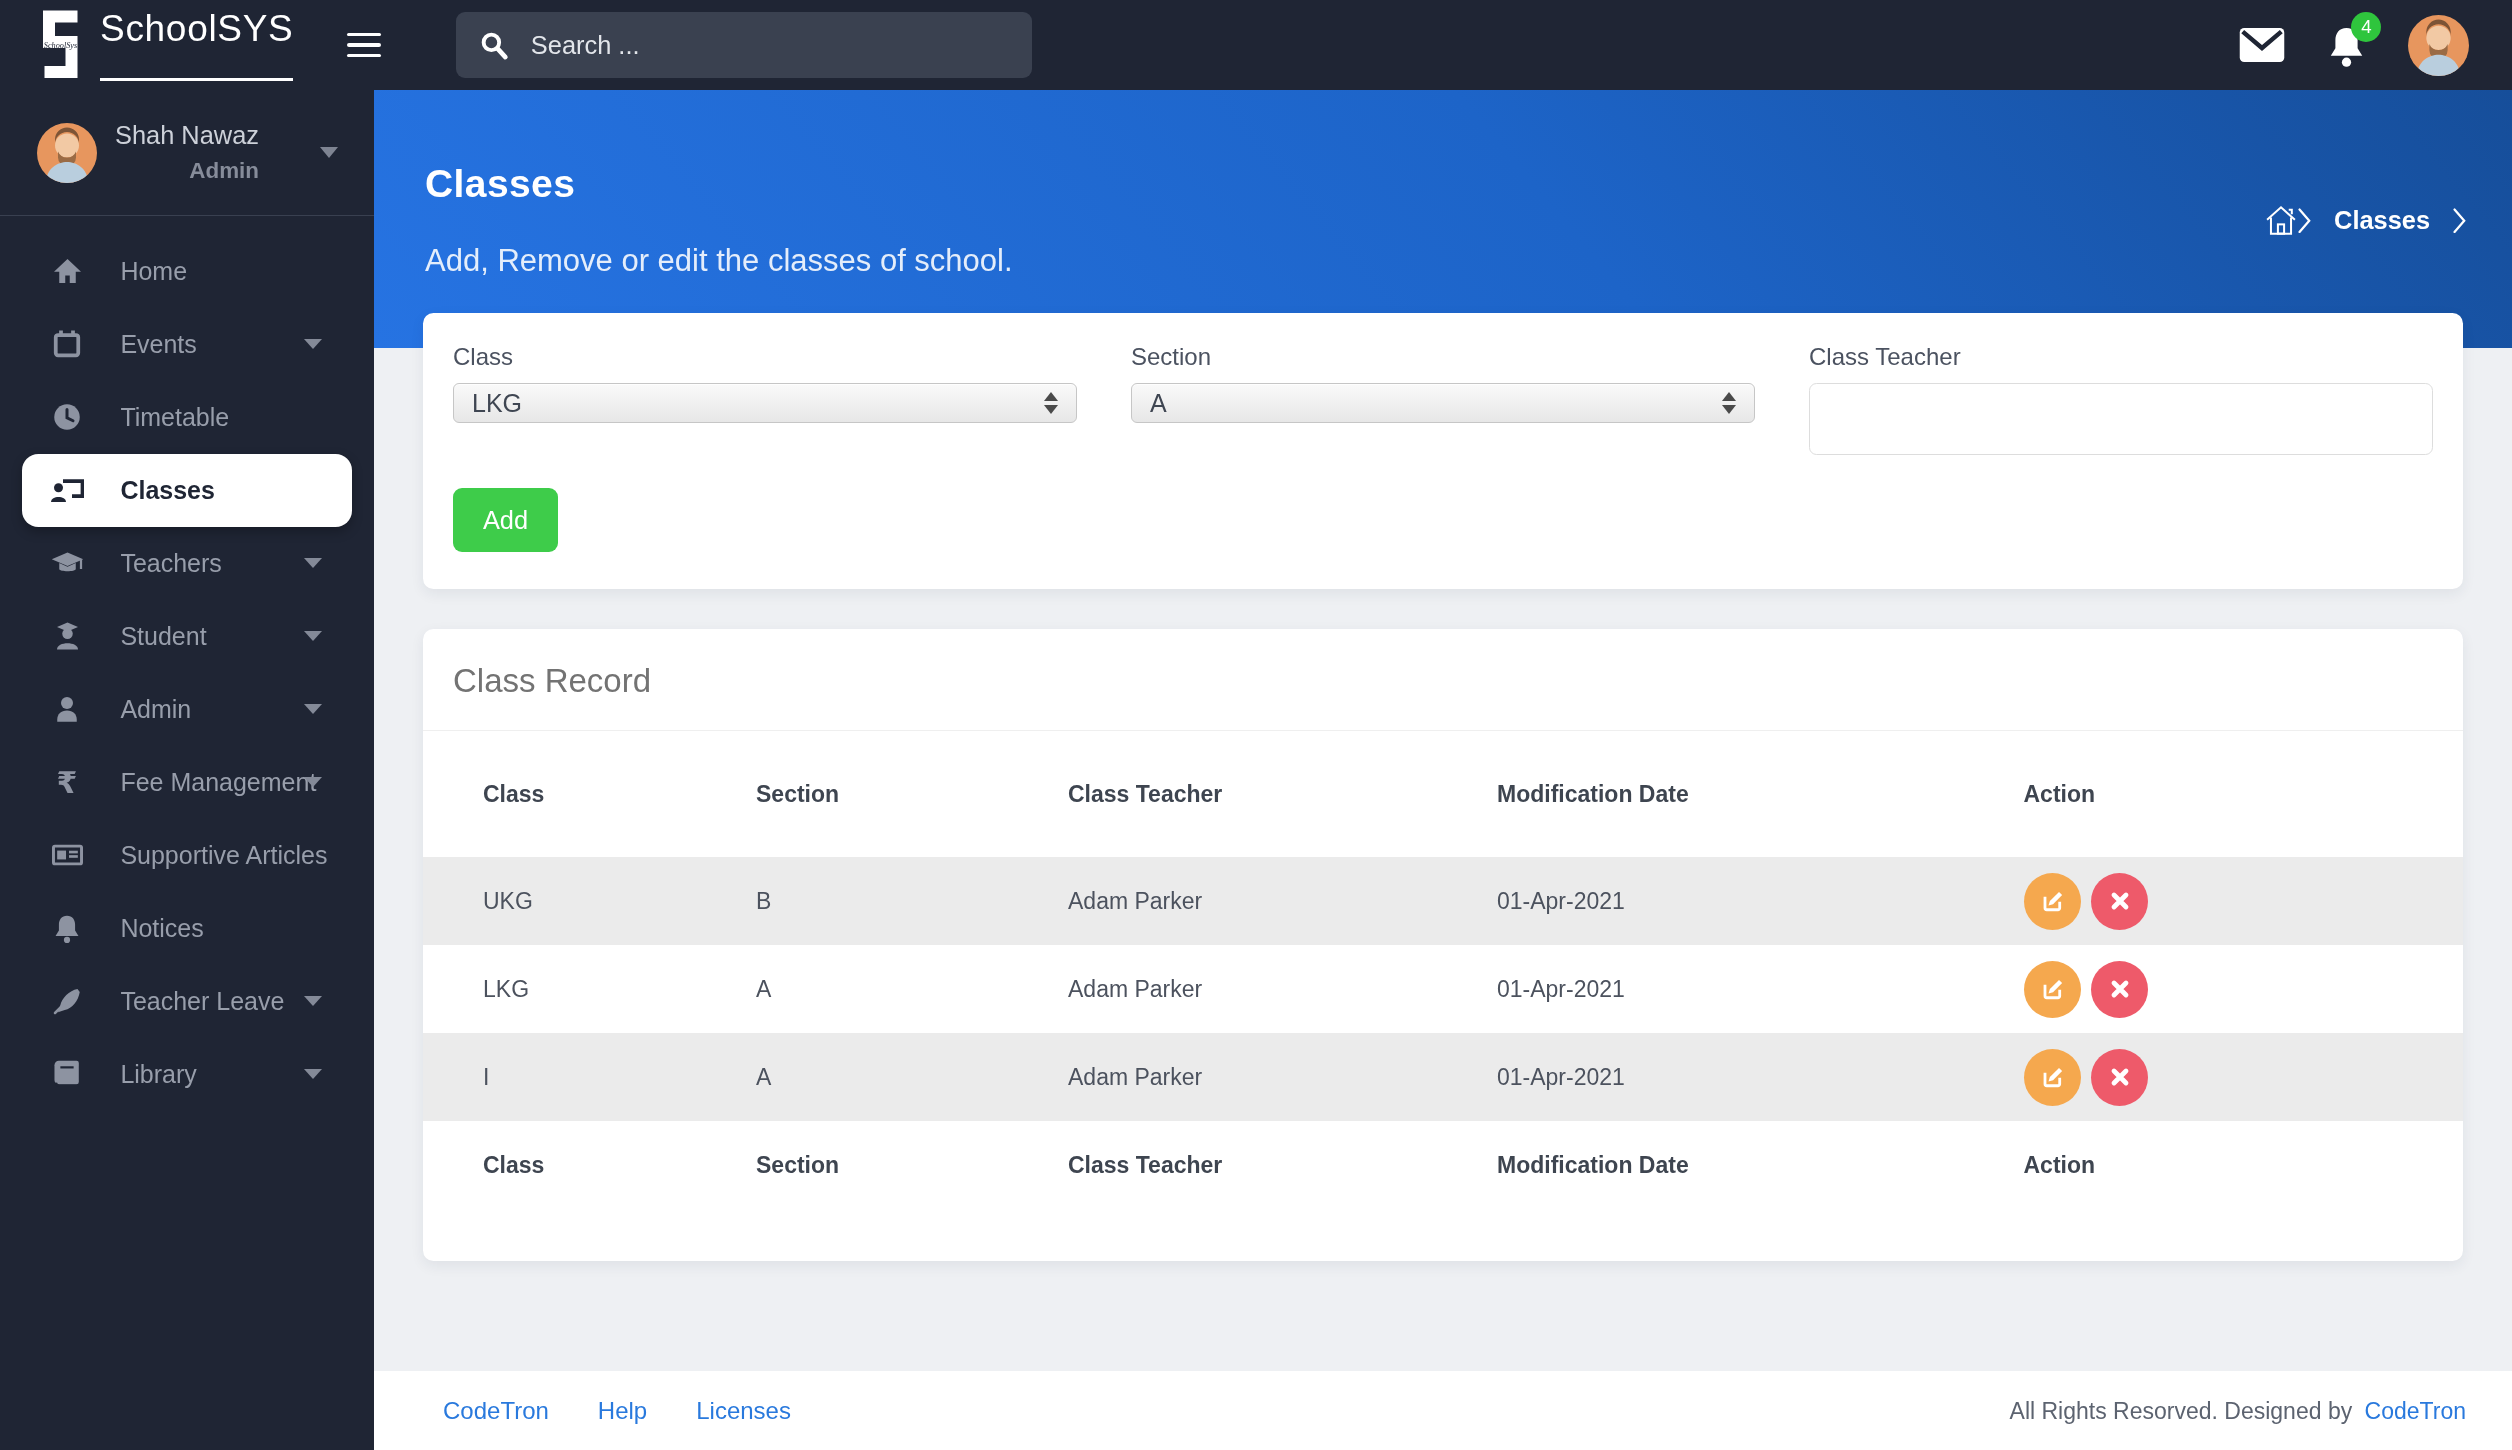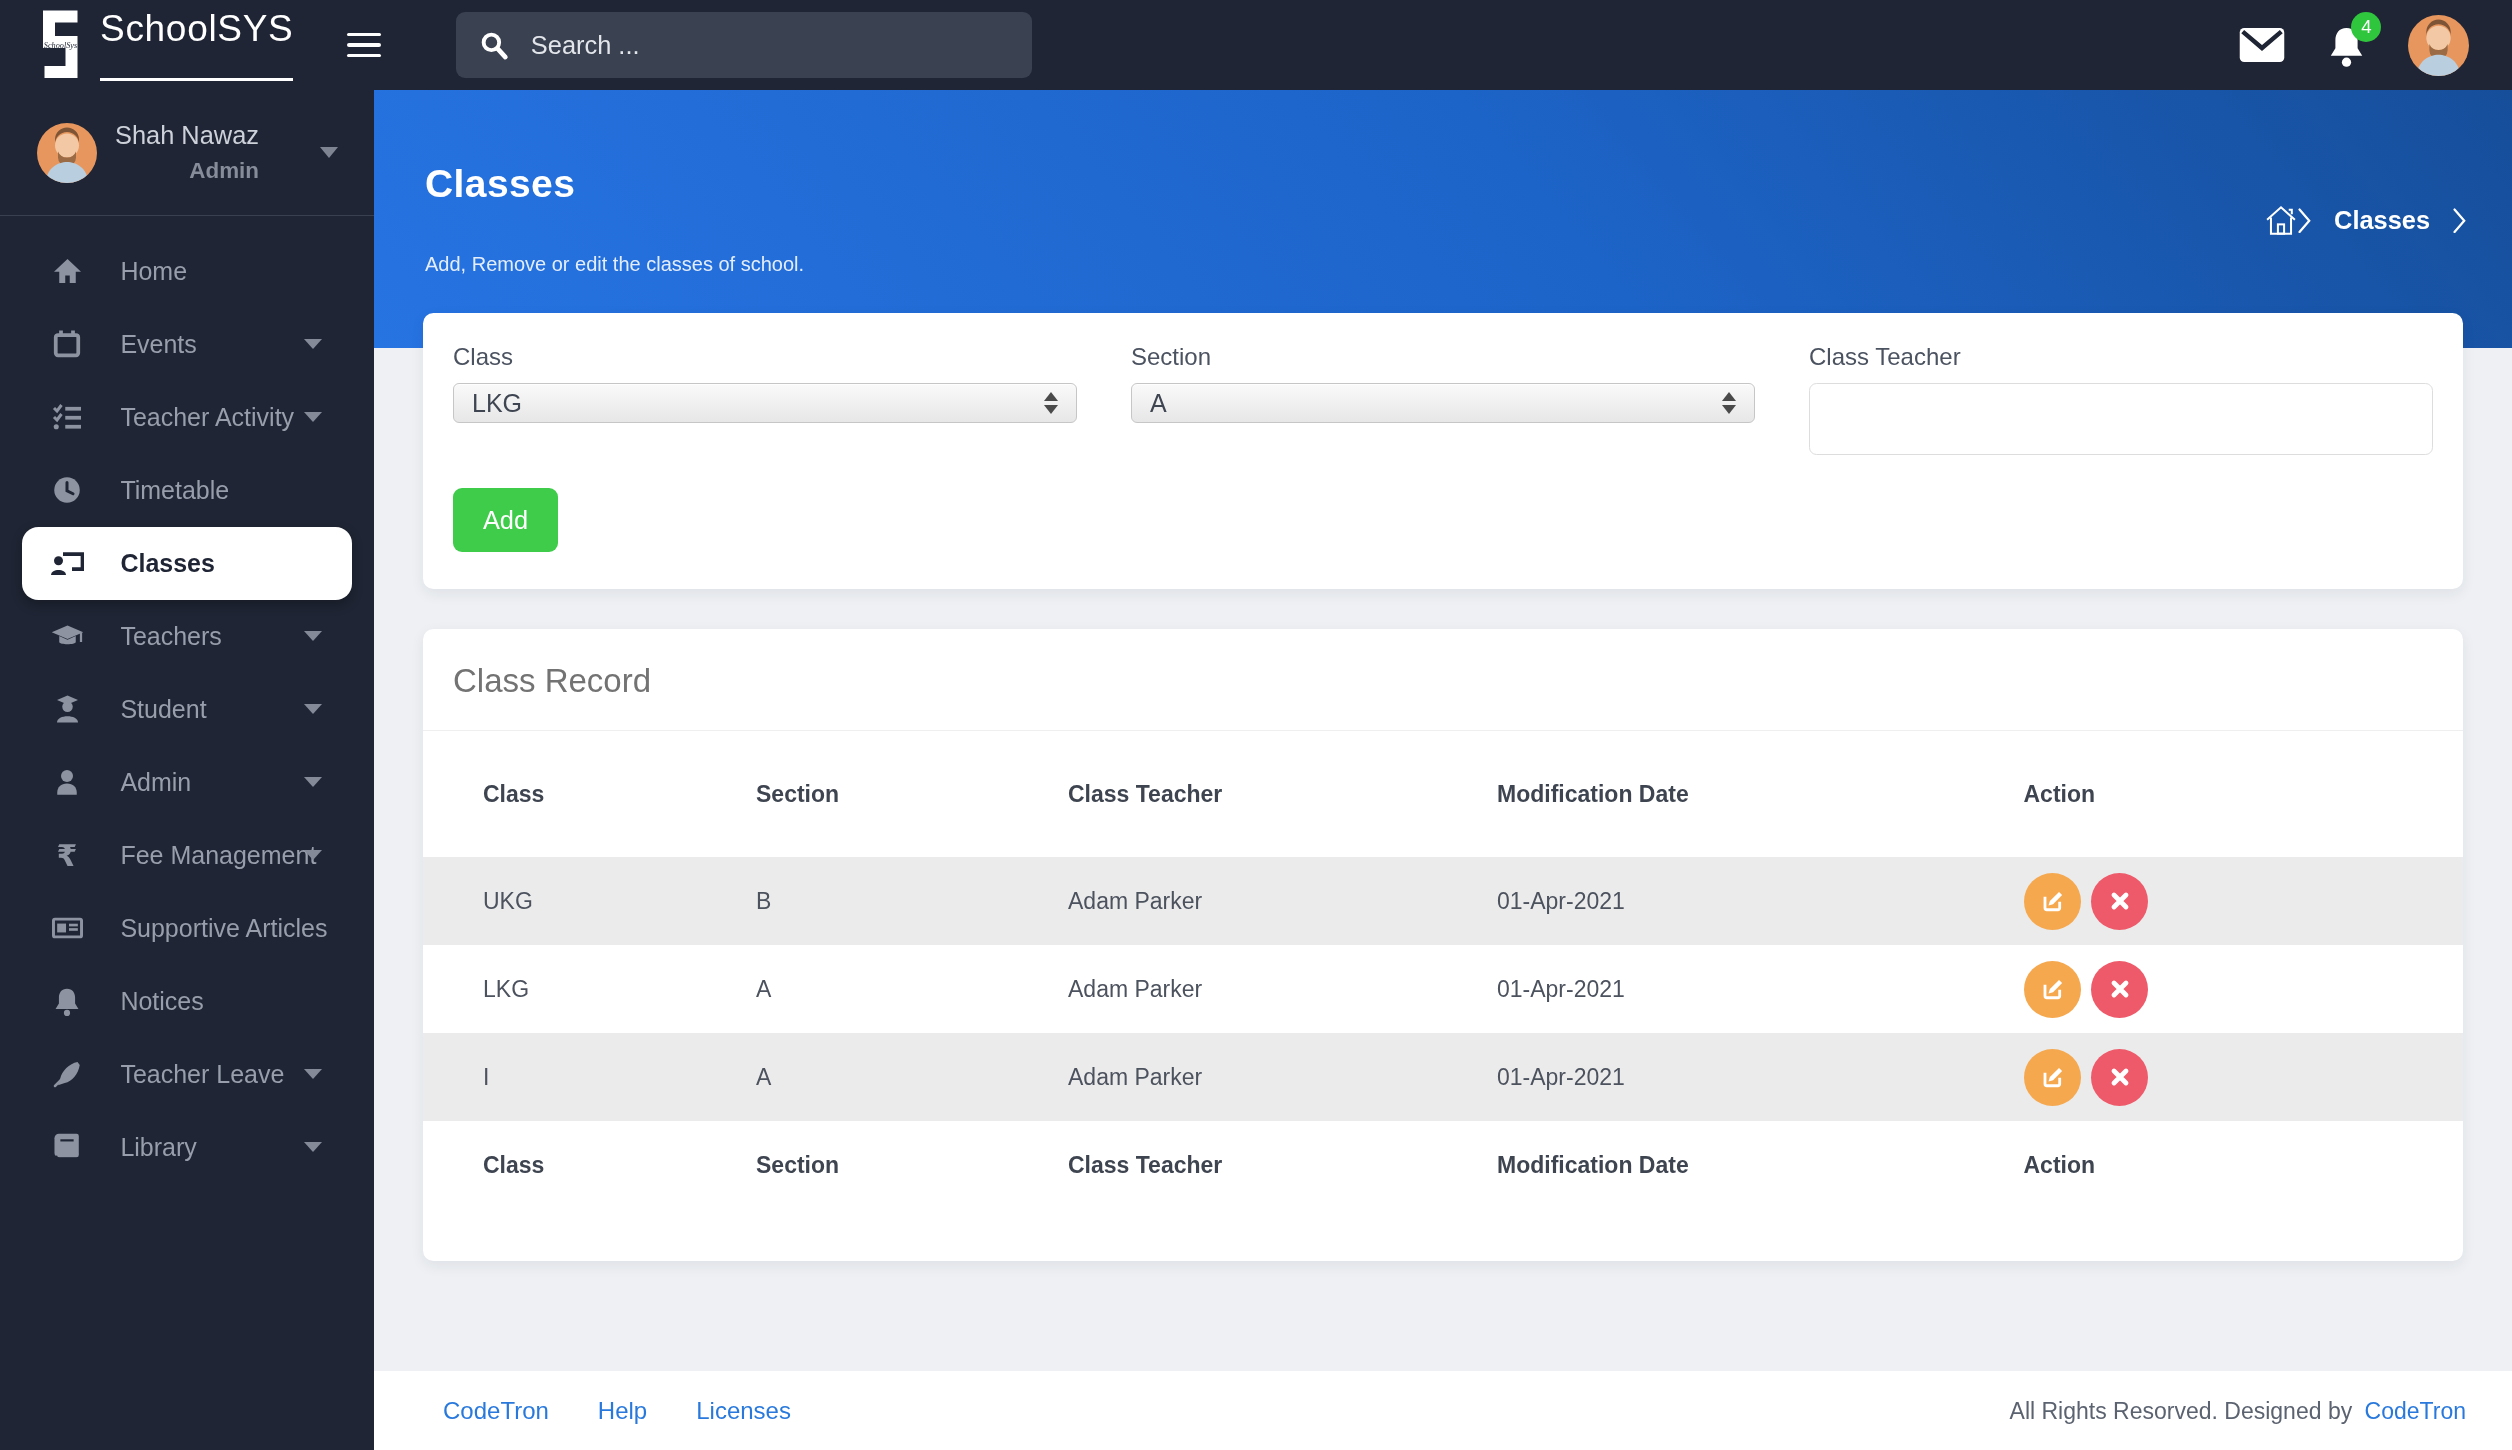--- a/index.html
+++ b/index.html
@@ -81,21 +81,21 @@
   }
   .nav li.active .nav-icon { color:#1f2534; }
 
   
   .main { position:absolute; top:90px; left:374px; right:0; bottom:0; background:#eef0f3; }
   .page-header {
     height:258px; position:relative; color:#fff;
     background:linear-gradient(50deg,#2673e2 0%, #1d64c8 55%, #164e9a 100%);
   }
   .page-title { position:absolute; left:51px; top:72px; font-size:39px; font-weight:bold; letter-spacing:0.4px; }
-  .page-subtitle { position:absolute; left:51px; top:163px; font-size:20px; color:rgba(255,255,255,.88); }
+  .page-subtitle { position:absolute; left:51px; top:153px; font-size:31px; color:rgba(255,255,255,.88); }
   .breadcrumb { position:absolute; right:46px; top:114px; display:flex; align-items:center; }
   .breadcrumb .crumb { font-size:25.4px; font-weight:600; color:#fff; margin:0 22.4px; cursor:pointer; }
   .breadcrumb svg { display:block; }
 
   
   .card {
     background:#fff; border-radius:10.5px; margin:0 49px;
     box-shadow:0 4.5px 13.5px rgba(30,40,70,.07); position:relative; z-index:5;
   }
   .form-card { margin-top:-35px; padding:30px 30px 37px 30px; }
@@ -229,34 +229,20 @@
     </li>
     <li>
       <span class="nav-icon">
         <svg width="30" height="30" viewBox="0 0 40 40">
             <rect x="5" y="8" width="30" height="27" rx="3" fill="none" stroke="currentColor" stroke-width="5"></rect>
             <line x1="12" y1="2" x2="12" y2="10" stroke="currentColor" stroke-width="5"></line>
             <line x1="28" y1="2" x2="28" y2="10" stroke="currentColor" stroke-width="5"></line>
           </svg>
       </span>
       <span class="nav-label">Events</span>
-      <span class="caret"></span>
-    </li>
-    <li>
-      <span class="nav-icon">
-        <svg width="31" height="30" viewBox="0 0 40 40">
-            <polyline points="2,8 6,12 12,4" fill="none" stroke="currentColor" stroke-width="4"></polyline>
-            <polyline points="2,20 6,24 12,16" fill="none" stroke="currentColor" stroke-width="4"></polyline>
-            <circle cx="5" cy="33" r="3.4" fill="currentColor"></circle>
-            <line x1="17" y1="9" x2="38" y2="9" stroke="currentColor" stroke-width="5"></line>
-            <line x1="17" y1="21" x2="38" y2="21" stroke="currentColor" stroke-width="5"></line>
-            <line x1="17" y1="33" x2="38" y2="33" stroke="currentColor" stroke-width="5"></line>
-          </svg>
-      </span>
-      <span class="nav-label">Teacher Activity</span>
       <span class="caret"></span>
     </li>
     <li>
       <span class="nav-icon">
         <svg width="30" height="30" viewBox="0 0 40 40">
             <circle cx="20" cy="20" r="17" fill="currentColor"></circle>
             <polyline points="20,10 20,21 28,25" fill="none" stroke="#1f2534" stroke-width="4" stroke-linecap="round"></polyline>
           </svg>
       </span>
       <span class="nav-label">Timetable</span>

